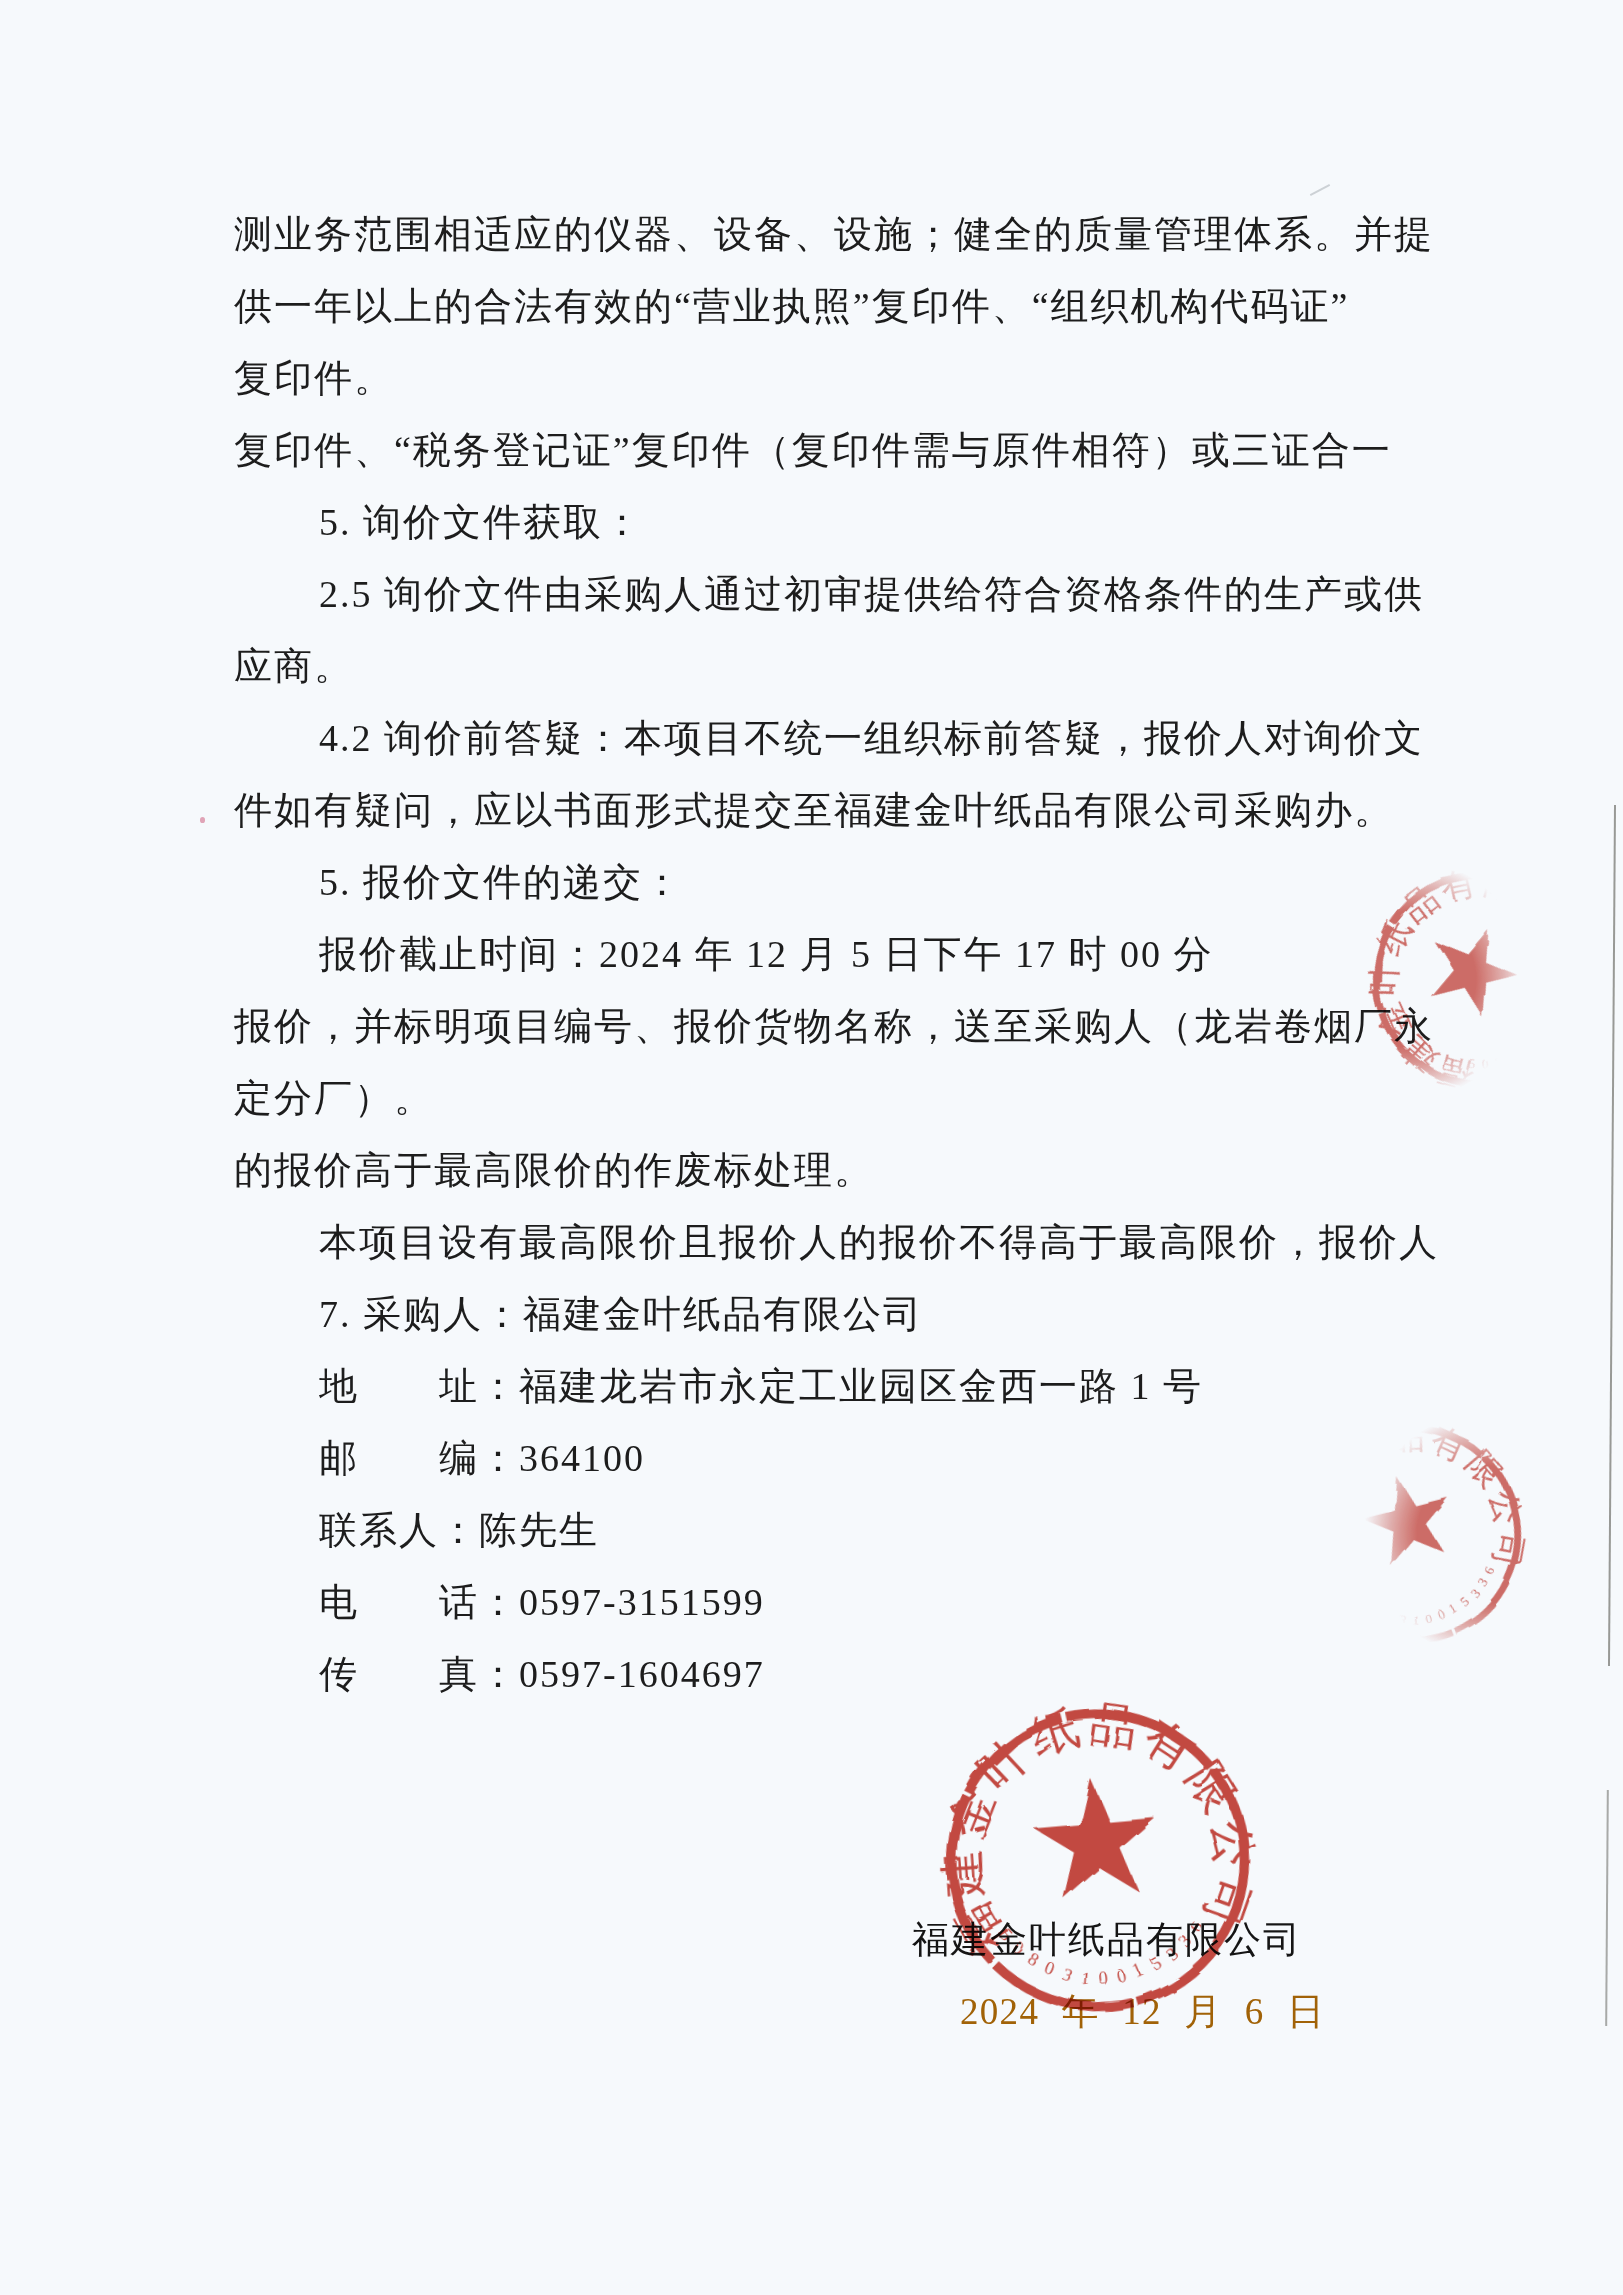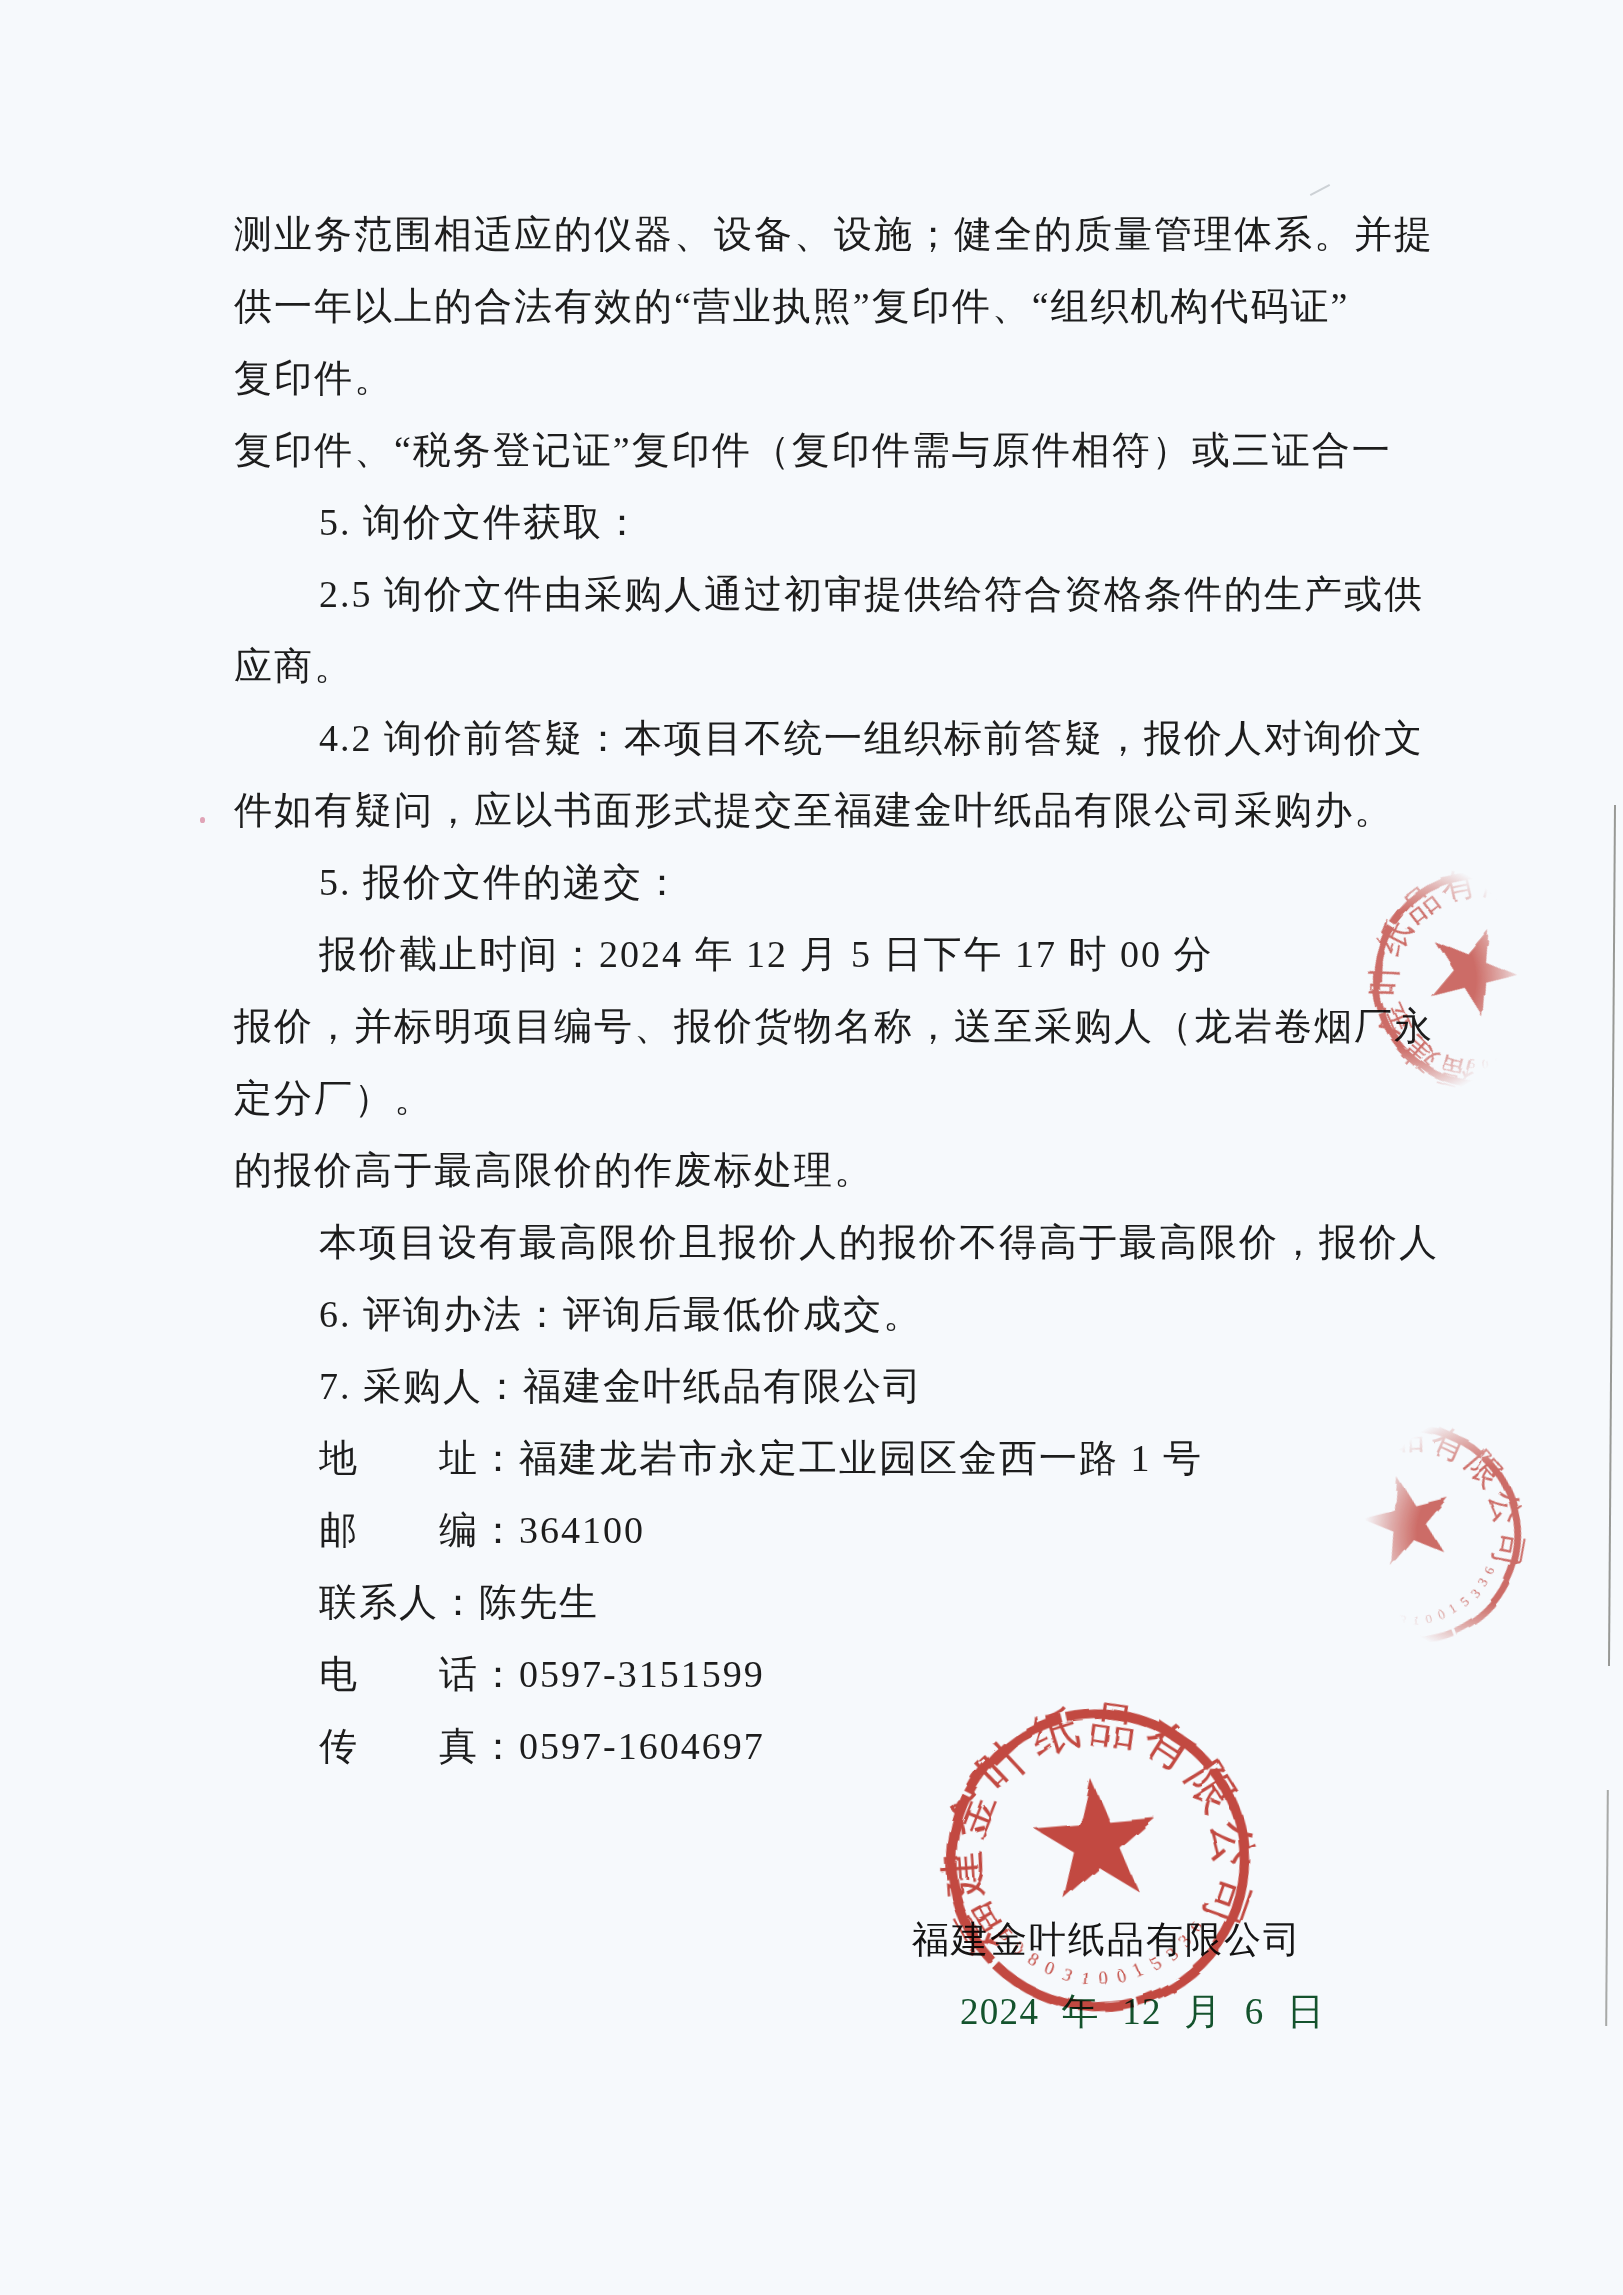--- a/index.html
+++ b/index.html
@@ -20,21 +20,21 @@
   }
   .line{height:72px;line-height:72px;white-space:pre;}
   .ind{padding-left:85px;}
   
   .sig-company{
     position:absolute;left:912px;top:1917px;
     font-size:37px;letter-spacing:2px;color:#151515;line-height:46px;white-space:pre;
   }
   .sig-date{
     position:absolute;left:960px;top:1989px;
-    font-size:37px;letter-spacing:1.3px;word-spacing:11.8px;color:#14532d;line-height:46px;white-space:pre;
+    font-size:37px;letter-spacing:1.3px;word-spacing:11.8px;color:#a16207;line-height:46px;white-space:pre;
   }
   
   .stamp-layer{
     position:absolute;left:0;top:0;width:1623px;height:2295px;
     mix-blend-mode:multiply;pointer-events:none;
   }
   
   .edge-line{
     position:absolute;width:2px;background:#4a4a42;opacity:.55;
     transform:rotate(0.4deg);
@@ -64,21 +64,20 @@
     <div class="line ind">2.5 询价文件由采购人通过初审提供给符合资格条件的生产或供</div>
     <div class="line">应商。</div>
     <div class="line ind">4.2 询价前答疑：本项目不统一组织标前答疑，报价人对询价文</div>
     <div class="line">件如有疑问，应以书面形式提交至福建金叶纸品有限公司采购办。</div>
     <div class="line ind">5. 报价文件的递交：</div>
     <div class="line ind">报价截止时间：2024 年 12 月 5 日下午 17 时 00 分</div>
     <div class="line">报价，并标明项目编号、报价货物名称，送至采购人（龙岩卷烟厂永</div>
     <div class="line">定分厂）。</div>
     <div class="line">的报价高于最高限价的作废标处理。</div>
     <div class="line ind">本项目设有最高限价且报价人的报价不得高于最高限价，报价人</div>
-    <div class="line ind">6. 评询办法：评询后最低价成交。</div>
     <div class="line ind">7. 采购人：福建金叶纸品有限公司</div>
     <div class="line ind">地　　址：福建龙岩市永定工业园区金西一路 1 号</div>
     <div class="line ind">邮　　编：364100</div>
     <div class="line ind">联系人：陈先生</div>
     <div class="line ind">电　　话：0597-3151599</div>
     <div class="line ind">传　　真：0597-1604697</div>
   </div>
 
   <div class="sig-company">福建金叶纸品有限公司</div>
   <div class="sig-date">2024 年 12 月 6 日</div>

